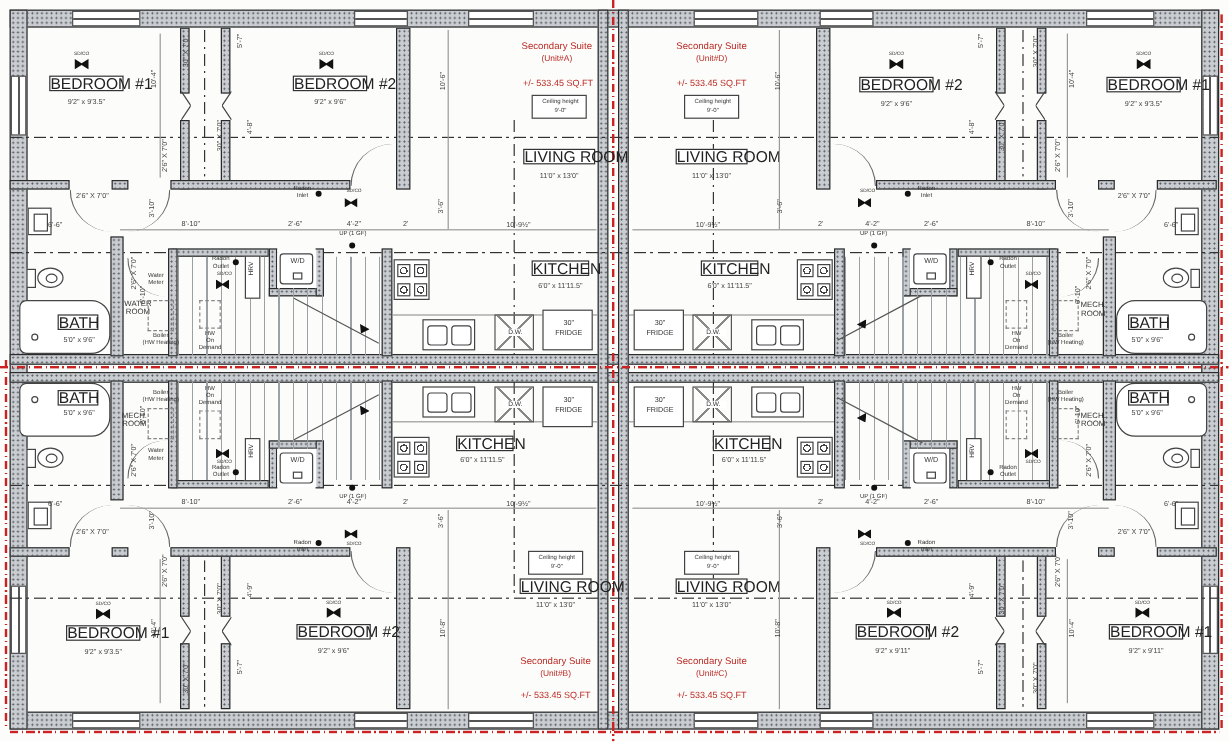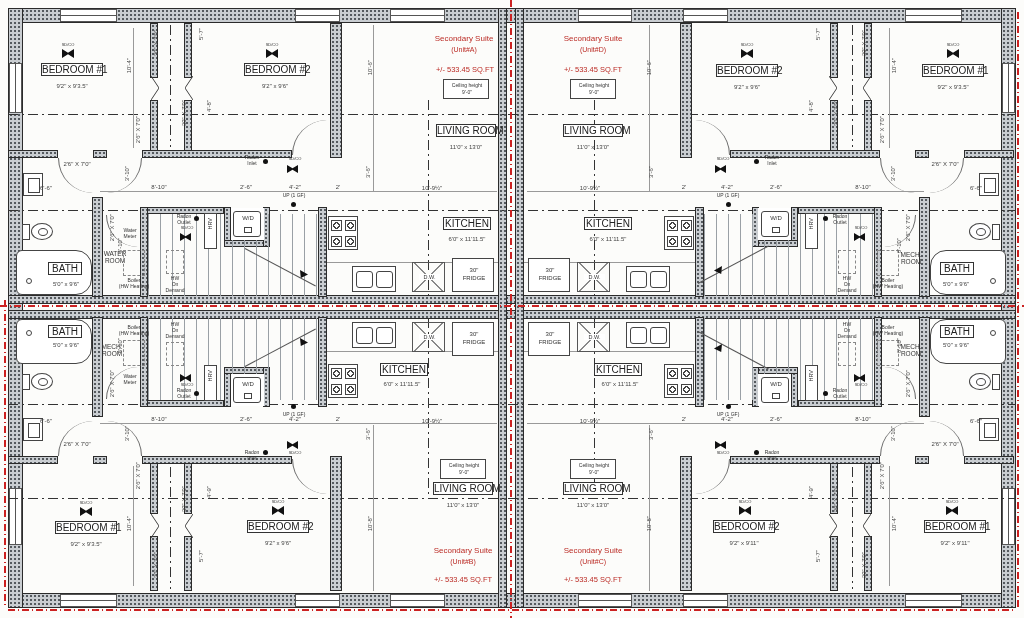--- a/index.html
+++ b/index.html
@@ -1,20 +1,20 @@
 <!DOCTYPE html>
 <html><head>
 <meta charset="utf-8">
 <style>
 html,body{margin:0;padding:0;background:#fff}
 #plan{position:relative;width:1024px;height:618px;background:#fcfcfa;font-family:"Liberation Sans",sans-serif;overflow:hidden}
 #plan i,#plan s{position:absolute;display:block;box-sizing:border-box;font-style:normal;font-weight:normal;text-decoration:none}
 .w{background-color:#c9cdd1;background-image:radial-gradient(#51565b .7px,transparent .95px);background-size:4px 4px;border:1px solid #2b2b2b}
 .t{font-size:6.5px;color:#333;text-align:center;line-height:1.15}
-.bx{border:1px solid #333;background:#fff;font-size:10px;color:#222;text-align:center;line-height:11px;white-space:nowrap}
+.bx{border:1px solid #333;background:#fff;font-size:13px;color:#222;text-align:center;line-height:11px;white-space:nowrap}
 .sm{font-size:5px}.xs{font-size:4px}
 .dim{font-size:6px;color:#444;text-align:center;white-space:nowrap}
 .vt{writing-mode:vertical-rl;transform:rotate(180deg);white-space:nowrap}
 .red{color:#bb2b25}.un{text-decoration:underline}
 .ln{background:#555}.dln{background:#999}
 .dsh{background-image:repeating-linear-gradient(90deg,#333 0 10px,transparent 10px 14px,#333 14px 16px,transparent 16px 20px)}
 .dshv{background-image:repeating-linear-gradient(180deg,#333 0 10px,transparent 10px 14px,#333 14px 16px,transparent 16px 20px)}
 .rd{background-image:repeating-linear-gradient(90deg,#c22 0 7px,transparent 7px 10px,#c22 10px 11px,transparent 11px 14px)}
 .rdv{background-image:repeating-linear-gradient(180deg,#c22 0 7px,transparent 7px 10px,#c22 10px 11px,transparent 11px 14px)}
 .stair{background-image:repeating-linear-gradient(90deg,#9aa0a5 0 1px,transparent 1px 12px)}

